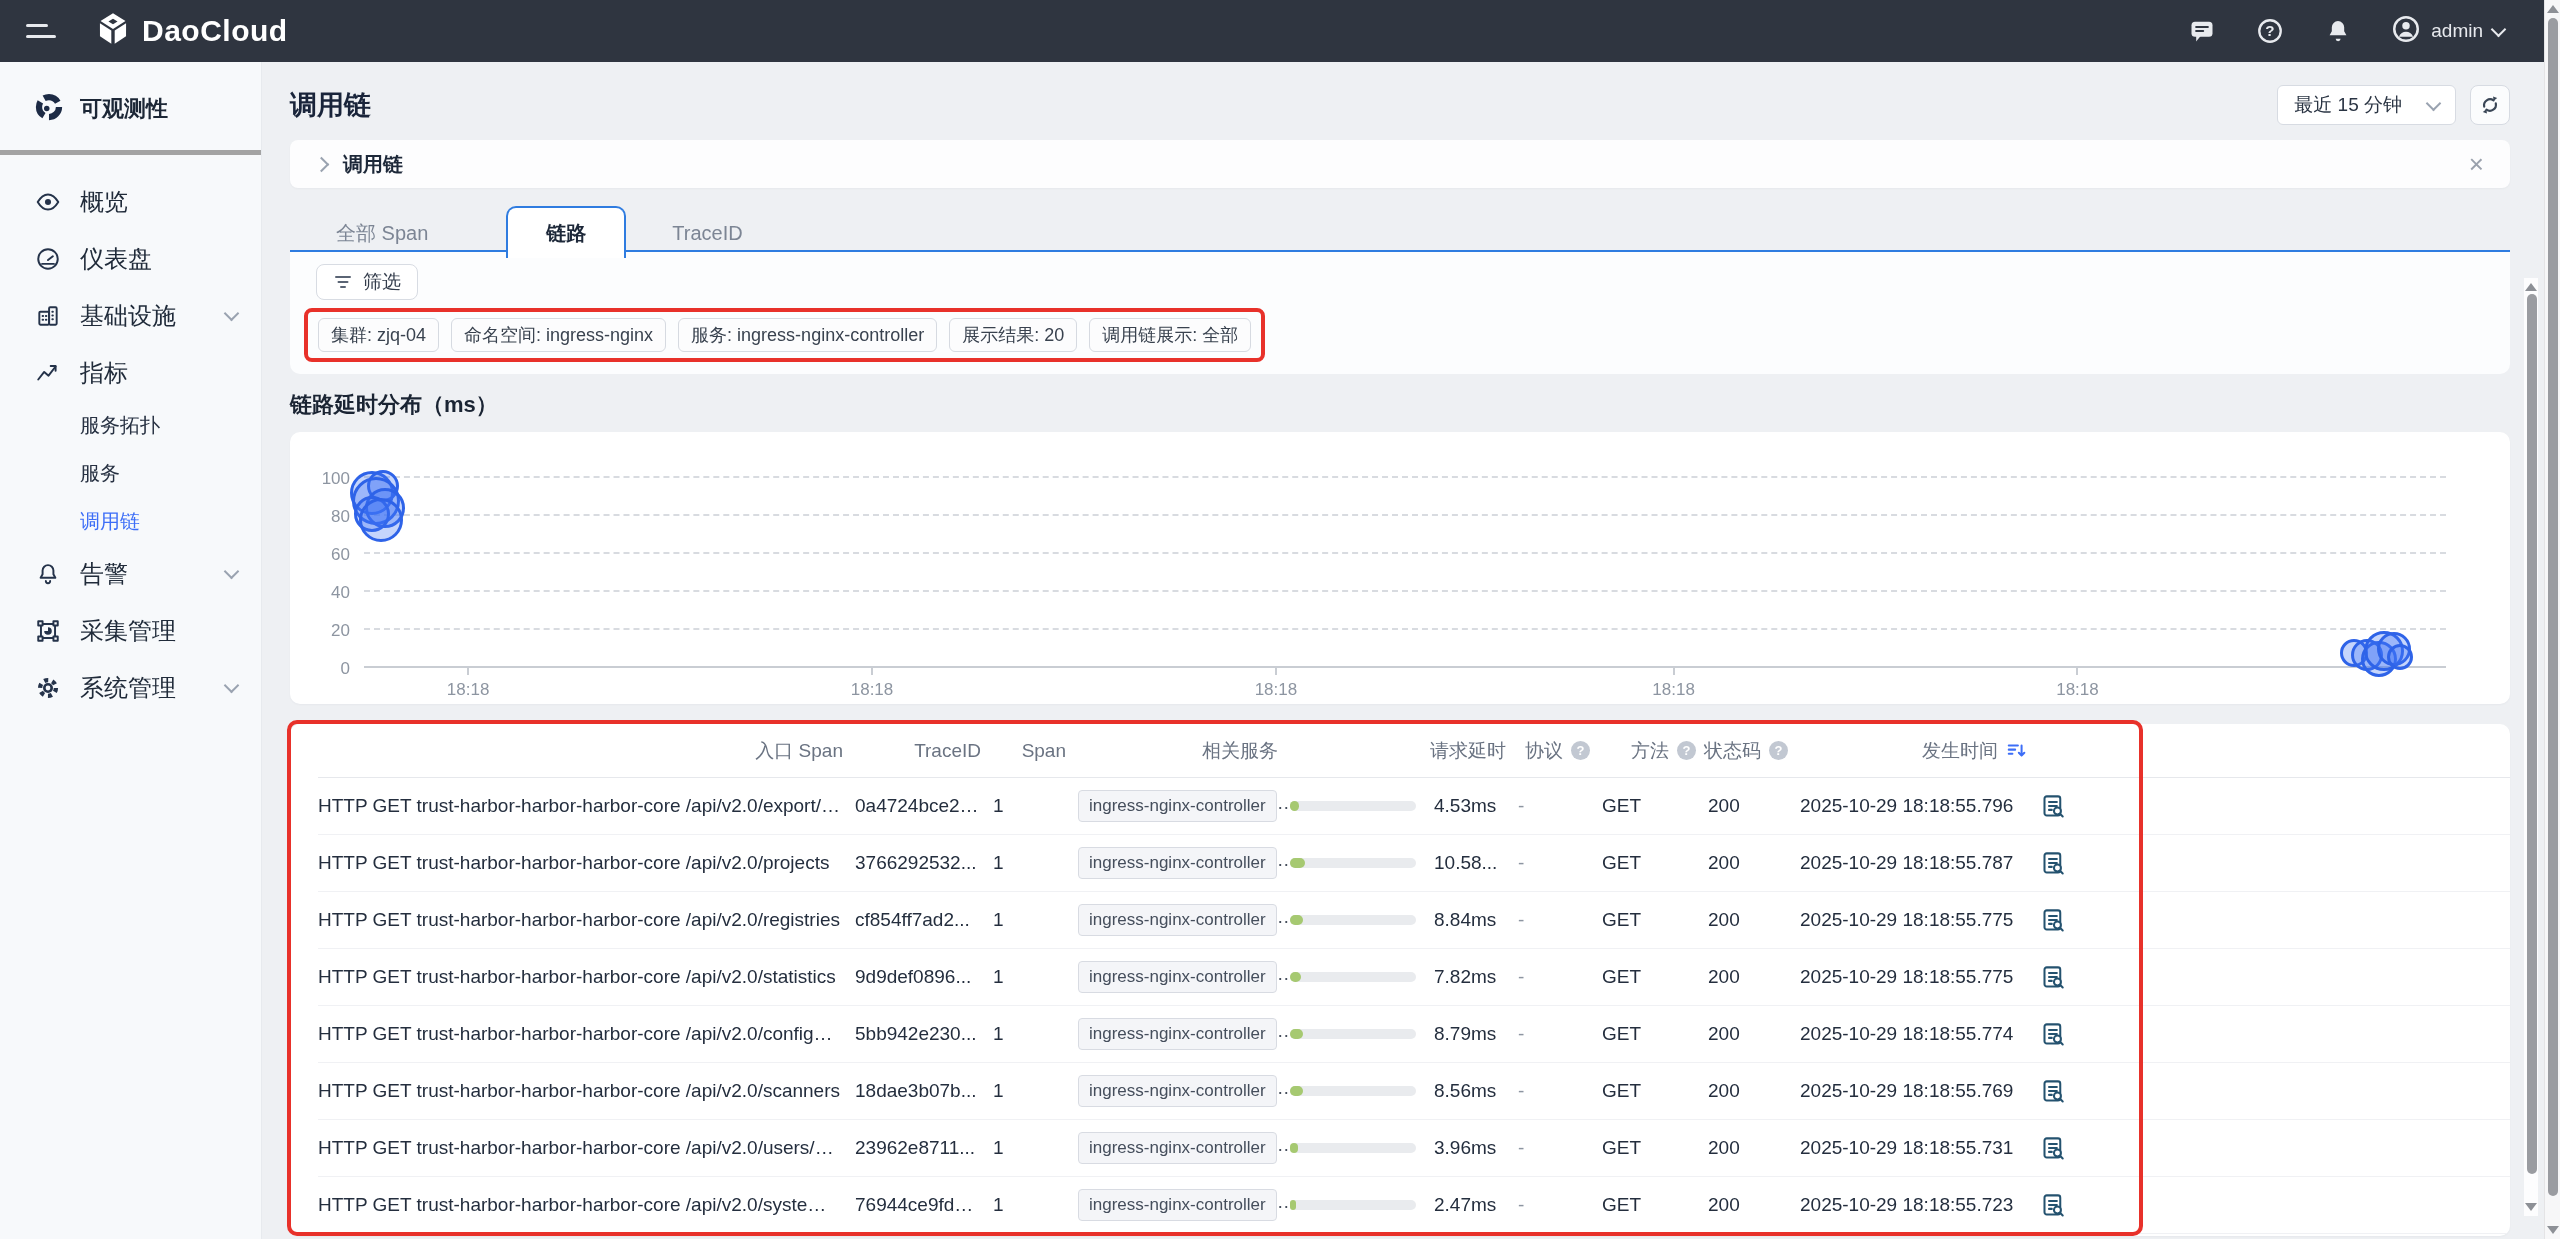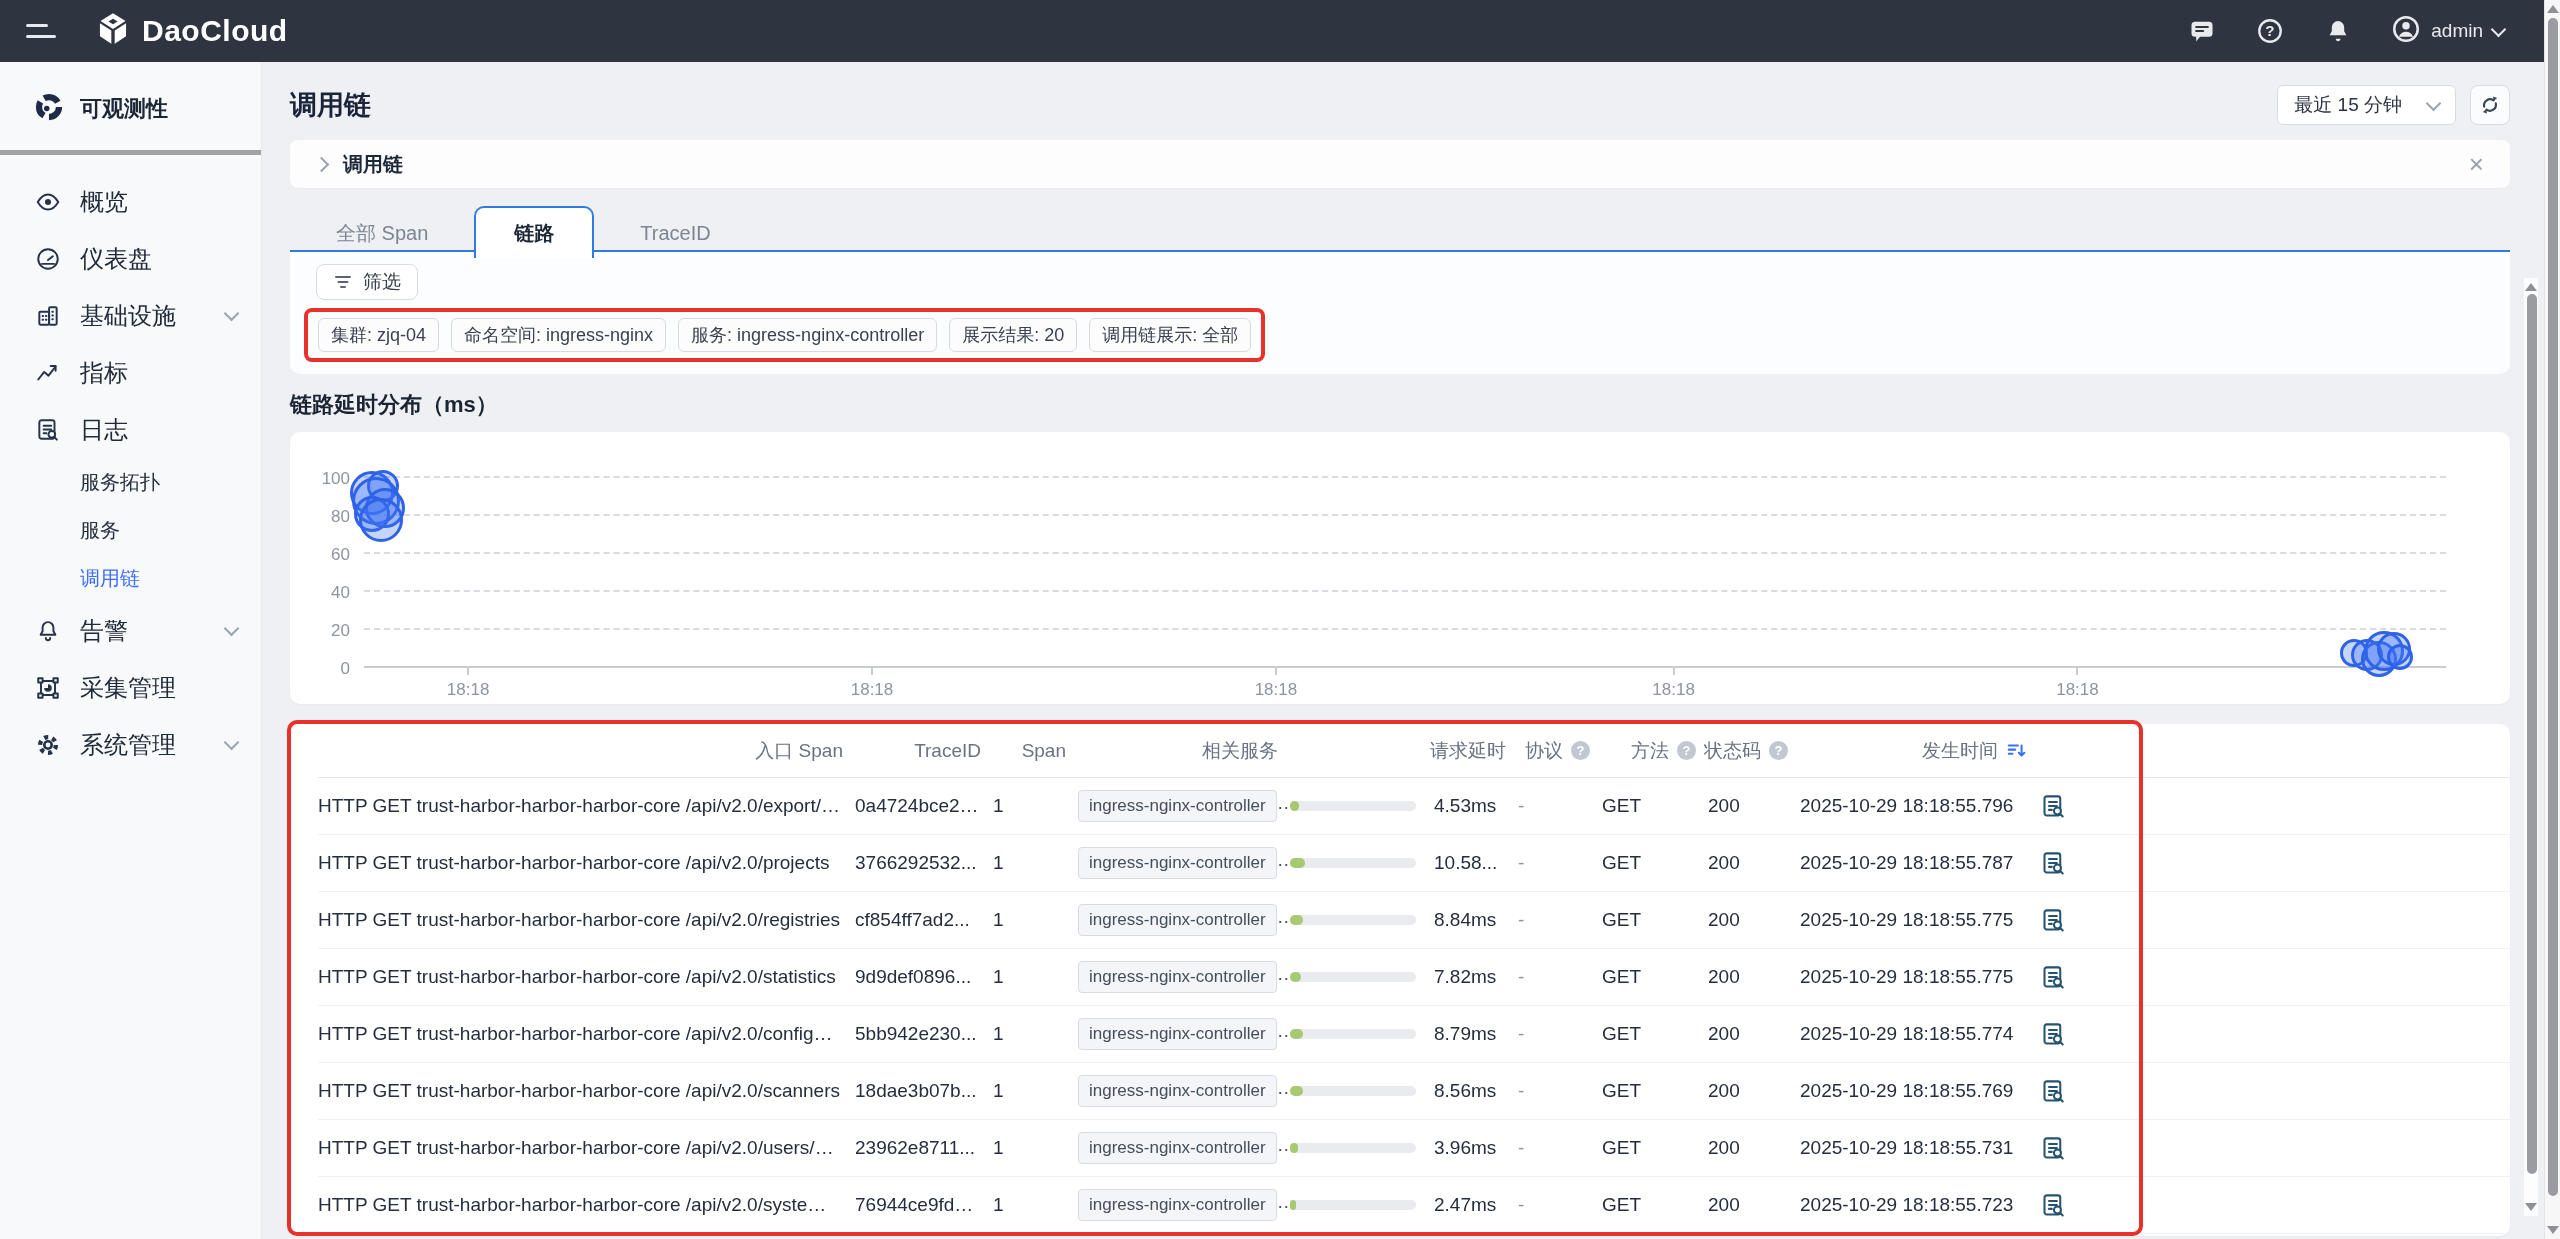--- a/index.html
+++ b/index.html
@@ -47,21 +47,21 @@
   .time-select { height:40px; background:#fff; border:1px solid #d7dbe2; border-radius:6px; display:flex; align-items:center; gap:26px; padding:0 16px; font-size:19px; color:#2a3443; cursor:pointer; }
   .icon-btn { width:40px; height:40px; background:#fbfcfd; border:1px solid #d7dbe2; border-radius:8px; display:flex; align-items:center; justify-content:center; cursor:pointer; }
 
   .breadcrumb { margin-top:12px; height:48px; background:#fdfdfe; border-radius:8px; display:flex; align-items:center; padding:0 26px; box-shadow:0 1px 2px rgba(40,50,70,.04); }
   .breadcrumb .lb { font-size:20px; font-weight:bold; color:#1d2839; margin-left:16px; }
   .bc-close { margin-left:auto; font-size:26px; color:#9aa1ad; cursor:pointer; line-height:1; }
 
   .tabs { margin-top:18px; height:46px; position:relative; }
   .tabs .tab-line { position:absolute; left:0; right:0; top:44px; height:2px; background:#2f7ce0; z-index:1; }
   .tab { display:inline-flex; align-items:center; justify-content:center; height:46px; padding:0 46px; font-size:20px; color:#7c8594; cursor:pointer; position:relative; }
-  .tab.active { height:52px; background:#fff; border:2px solid #2f7ce0; border-bottom:none; border-radius:10px 10px 0 0; color:#1d2839; font-weight:bold; z-index:2; padding:12px 38px; }
+  .tab.active { height:52px; background:#fff; border:2px solid #2f7ce0; border-bottom:none; border-radius:10px 10px 0 0; color:#1d2839; font-weight:bold; z-index:2; padding:12px 38px;margin-left:32px; }
 
   .filter-panel { background:#fcfdfe; border-radius:0 0 10px 10px; padding:12px 26px 12px; }
   .filter-btn { height:36px; display:inline-flex; align-items:center; gap:10px; background:#fff; border:1px solid #d8dce3; border-radius:8px; padding:0 16px; font-size:19px; color:#333c4b; cursor:pointer; }
   .chips-annotation { margin-top:8px; margin-left:-12px; display:inline-flex; gap:12px; padding:6px 10px; border:4px solid #e8312a; border-radius:8px; }
   .chip { height:34px; display:inline-flex; align-items:center; background:#fcfcfd; border:1px solid #d6dae1; border-radius:6px; padding:0 12px; font-size:18px; color:#39424f; cursor:pointer; white-space:nowrap; }
 
   .section-title { margin-top:16px; font-size:22px; font-weight:bold; color:#1a2433; }
 
   .chart-card { margin-top:12px; height:272px; background:#fff; border-radius:10px; position:relative; box-shadow:0 1px 2px rgba(40,50,70,.04); }
   .plot { position:absolute; left:74px; right:64px; top:46px; bottom:36px; }
@@ -195,31 +195,20 @@
           <span class="chev down "></span>
         </div>
         <div class="sb-item">
           <span class="sb-ic">
             <svg width="26" height="26" viewBox="0 0 24 24">
               <path d="M3 18l5.5-7 4 3.5L19 6" fill="none" stroke="#25334a" stroke-width="1.8" stroke-linecap="round" stroke-linejoin="round"></path>
               <path d="M14.5 5.5H19V10" fill="none" stroke="#25334a" stroke-width="1.8" stroke-linecap="round" stroke-linejoin="round"></path>
             </svg>
           </span>
           <span class="sb-lb">指标</span>
-        </div>
-        <div class="sb-item">
-          <span class="sb-ic">
-            <svg width="26" height="26" viewBox="0 0 24 24">
-              <rect x="4" y="3" width="14" height="17" rx="2" fill="none" stroke="#25334a" stroke-width="1.8" stroke-linecap="round" stroke-linejoin="round"></rect>
-              <path d="M8 8h7M8 11.5h7M8 15h2.5" fill="none" stroke="#25334a" stroke-width="1.8" stroke-linecap="round" stroke-linejoin="round"></path>
-              <circle cx="15.5" cy="16" r="3.1" fill="#f7f9fb" stroke="#25334a" stroke-width="1.8" stroke-linecap="round" stroke-linejoin="round"></circle>
-              <path d="M17.8 18.5l2.4 2.4" fill="none" stroke="#25334a" stroke-width="1.8" stroke-linecap="round" stroke-linejoin="round"></path>
-            </svg>
-          </span>
-          <span class="sb-lb">日志</span>
         </div>
         <div class="sb-sub">服务拓扑</div>
         <div class="sb-sub">服务</div>
         <div class="sb-sub active">调用链</div>
         <div class="sb-item">
           <span class="sb-ic">
             <svg width="26" height="26" viewBox="0 0 24 24">
               <path d="M12 3.8a5 5 0 015 5v3.4l1.8 3.3H5.2L7 12.2V8.8a5 5 0 015-5z" fill="none" stroke="#25334a" stroke-width="1.8" stroke-linecap="round" stroke-linejoin="round"></path>
               <path d="M10 18.5a2 2 0 004 0" fill="none" stroke="#25334a" stroke-width="1.8" stroke-linecap="round" stroke-linejoin="round"></path>
             </svg>

